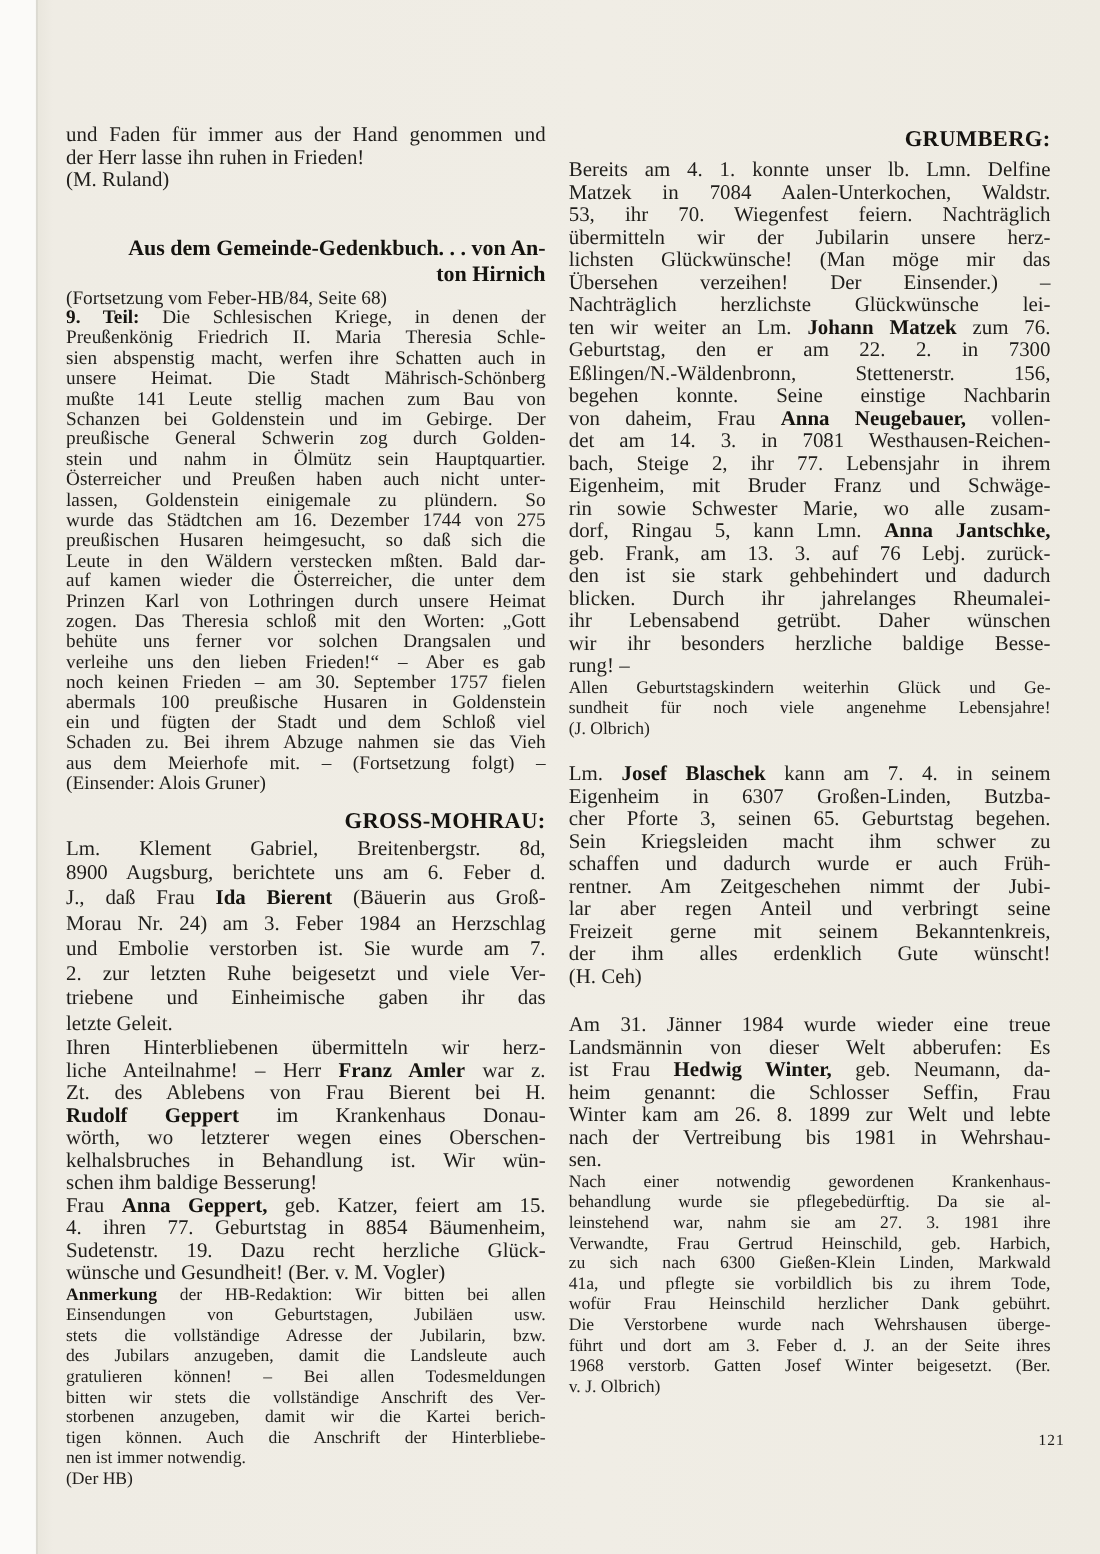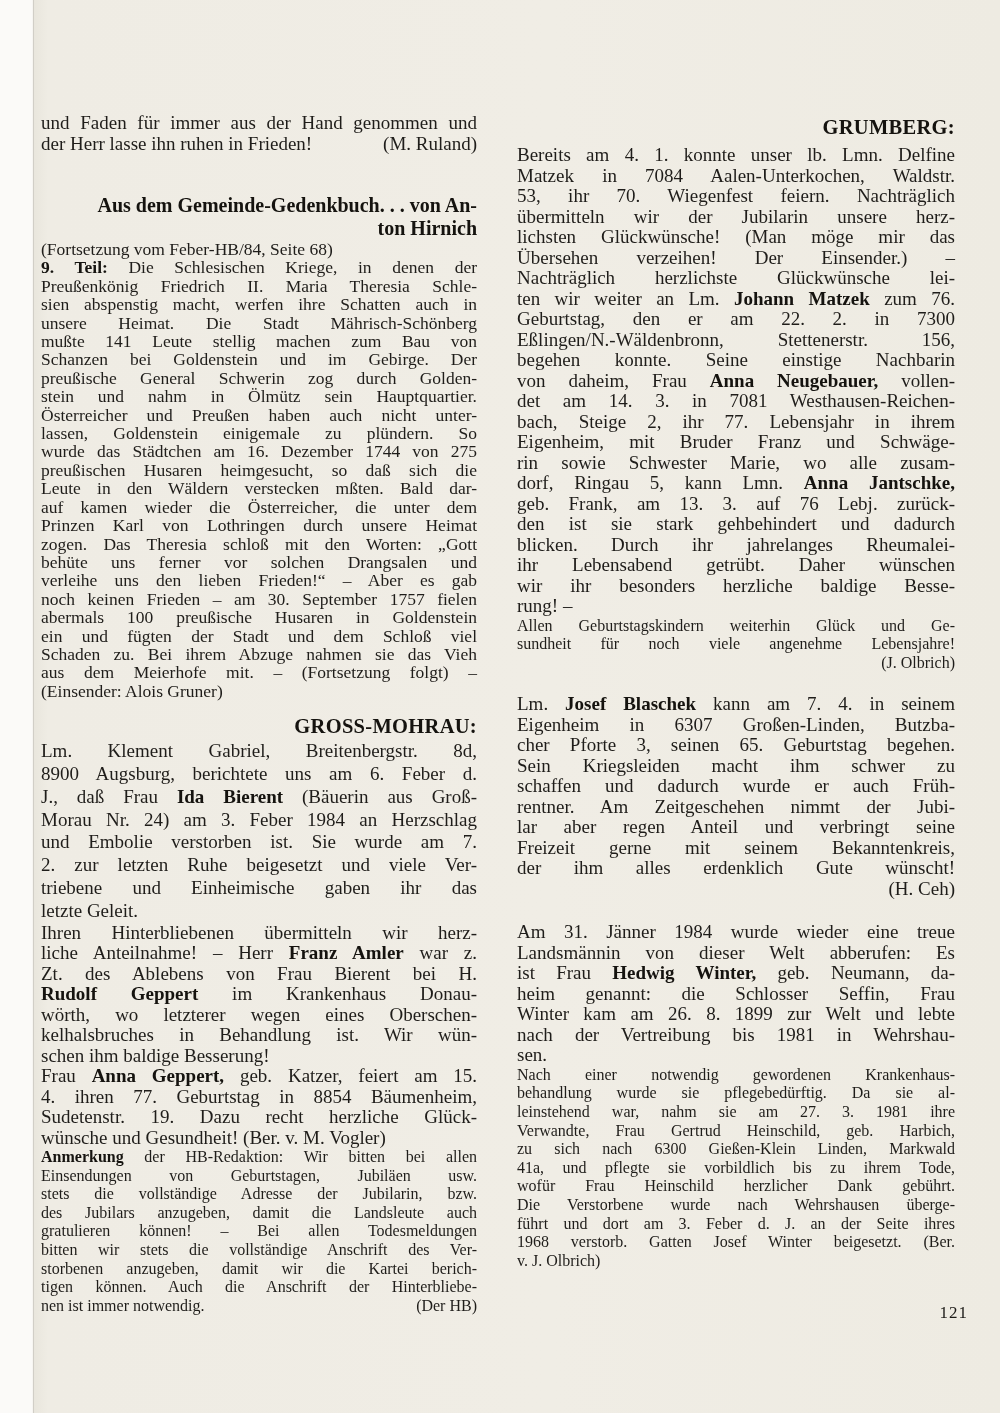--- a/index.html
+++ b/index.html
@@ -9,44 +9,44 @@
     overflow:hidden;
     font-family:"Liberation Serif","DejaVu Serif",serif;
     color:#1f1d1a;
     position:relative;
   }
   .page{position:absolute;inset:0;background:
     linear-gradient(90deg,#fbfaf8 0,#fbfaf8 32px,#e9e6dd 34px,#efece4 48px,#f0ede5 55%,#eeebe2 100%);}
   .scan-edge-line{position:absolute;left:33px;top:0;width:1px;height:100%;
     background:rgba(110,105,95,.22);}
   .col{position:absolute;top:0;}
-  #col-left{left:41px;width:436px;top:113px;}
+  #col-left{left:60px;width:436px;top:113px;}
   #col-right{left:517px;width:438px;top:115px;}
   .blk{margin:0;}
   .line{text-align:justify;text-align-last:justify;white-space:nowrap;}
   .line.last{text-align:left;text-align-last:auto;}
-  .line.split{display:flex;justify-content:space-between;white-space:nowrap;}
+  .line.split{display:flex;justify-content:space-between;white-space:nowrap;flex-direction:column;}
   
   .s-dense   {font-size:17.5px;line-height:18.4px;}
   .s-regular {font-size:19px;  line-height:20.5px;}
   .s-wide    {font-size:19px;  line-height:22.8px;}
   .s-small   {font-size:16px;  line-height:18.6px;}
   .s-title   {font-size:20px;  line-height:23px;font-weight:700;color:#15130f;}
   .s-section {font-size:20.5px;line-height:24px;font-weight:700;color:#15130f;letter-spacing:.3px;}
   .s-title .line,.s-section .line{text-align:right;text-align-last:auto;}
   b{color:#15130f;}
   
   #col-left  .b2{margin-top:40px;}
   #col-left  .b5{margin-top:14px;}
   #col-left  .b6{margin-top:2px;}
   #col-right .b2{margin-top:6px;}
   #col-right .b4{margin-top:22px;}
   #col-right .b5{margin-top:23px;}
   .page-number{position:absolute;right:32px;top:1303px;
-    font-size:17px;font-weight:400;color:#1b1916;letter-spacing:1px;}
+    font-size:14px;font-weight:400;color:#1b1916;letter-spacing:1px;}
 </style>
 </head>
 <body>
 
 <div class="page">
   <div class="scan-edge-line"></div>
   <div class="col" id="col-left">
       <div class="blk b1 s-regular">
         <div class="line">und Faden für immer aus der Hand genommen und</div>
         <div class="line last split">

